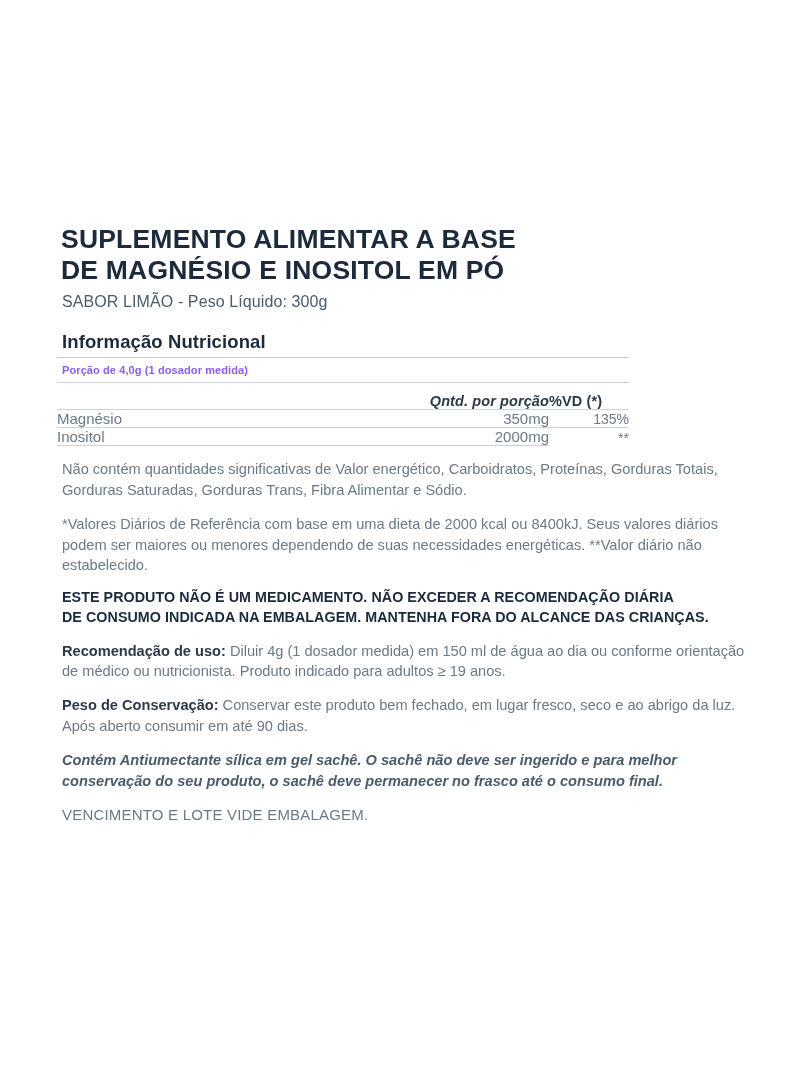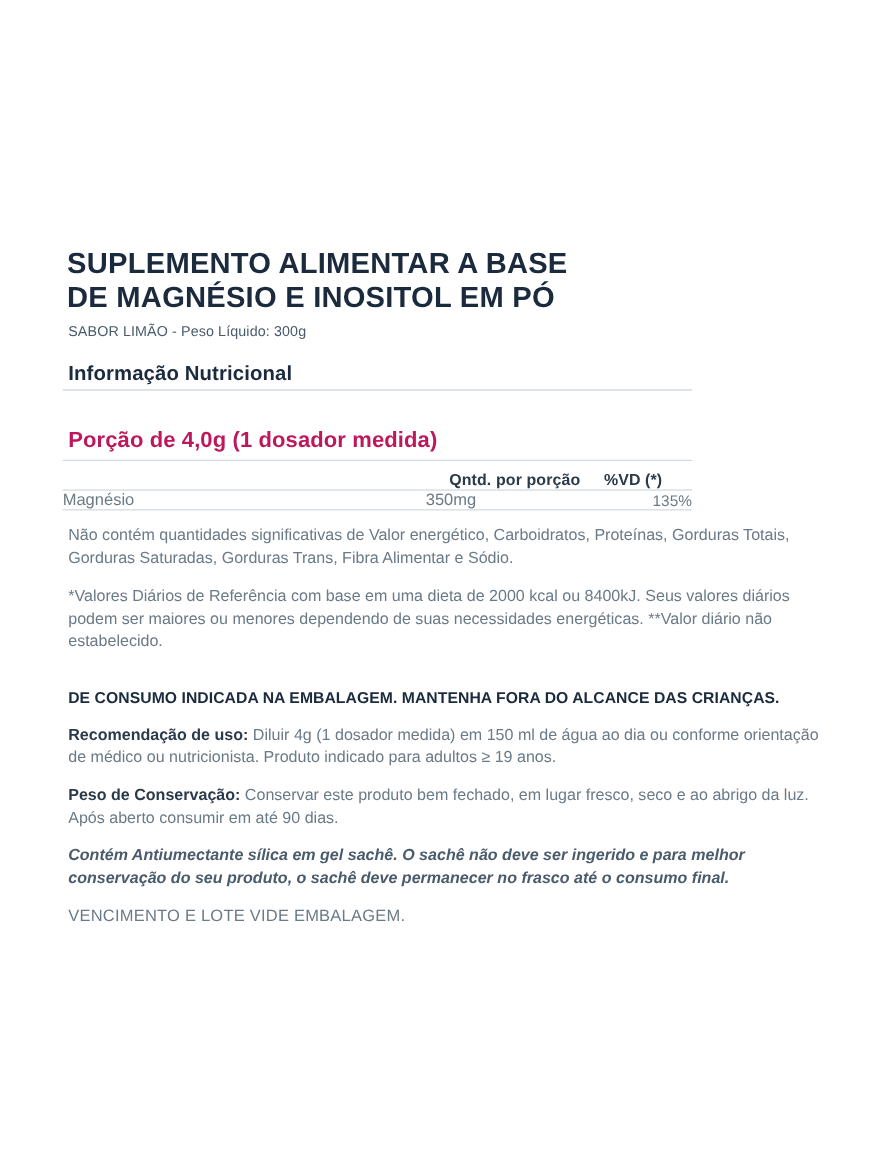--- a/index.html
+++ b/index.html
@@ -35,21 +35,21 @@
   .product-title {
     font-size: 26.5px;
     font-weight: bold;
     line-height: 1.16;
     letter-spacing: 0.2px;
     color: #1b2a3d;
     margin: 0 0 0 4px;
     text-transform: uppercase;
   }
   .product-subtitle {
-    font-size: 13px;
+    font-size: 16px;
     font-weight: normal;
     color: #4a5b6b;
     margin: 8px 0 0 5px;
     letter-spacing: 0.1px;
   }
 
   
   .nutrition-block {
     margin-top: 20px;
   }
@@ -67,26 +67,25 @@
     width: 572px;
     margin: 0;
   }
   .rule-thin {
     height: 1px;
     background: #ccd4da;
     width: 572px;
   }
 
   .portion-row {
-    font-size: 20px;
-    font-weight: bold;
-    color: #be185d;
+    font-size: 11px;
+    font-weight: bold;
+    color: #8b5cf6;
     padding: 6px 0 6px 5px;
     letter-spacing: 0.1px;
-    margin-top: 28px;
   }
 
   table.nutrition-table {
     border-collapse: collapse;
     width: 572px;
     table-layout: fixed;
   }
   table.nutrition-table col.col-name { width: 330px; }
   table.nutrition-table col.col-qty  { width: 162px; }
   table.nutrition-table col.col-vd   { width: 80px; }
@@ -94,43 +93,44 @@
   table.nutrition-table th,
   table.nutrition-table td {
     padding: 0;
     vertical-align: bottom;
   }
 
   .th-name {
     height: 26px;
   }
   .th-qty {
-    text-align: center;
+    text-align: right;
     font-size: 14.5px;
     font-weight: bold;
     color: #2b3a4a;
     padding: 4px 6px 4px 0;
     letter-spacing: 0.1px;
+    font-style: italic;
   }
   .th-vd {
     text-align: left;
     font-size: 14.5px;
     font-weight: bold;
     color: #2b3a4a;
     padding: 12px 2px 0 0;
     letter-spacing: 0.1px;
   }
 
   .td-name {
     font-size: 15px;
     color: #6b7a87;
     padding: 5px 0 5px 5px;
   }
   .td-qty {
-    text-align: left;
+    text-align: right;
     font-size: 15px;
     color: #6b7a87;
     padding: 5px 6px 5px 0;
   }
   .td-vd {
     text-align: right;
     font-size: 14px;
     color: #6b7a87;
     padding: 12px 2px 0 0;
   }
@@ -223,31 +223,36 @@
             <th class="th-qty">Qntd. por porção</th>
             <th class="th-vd vd-underline">%VD (*)</th>
           </tr>
         </thead>
         <tbody>
           <tr class="row-line">
             <td class="td-name">Magnésio</td>
             <td class="td-qty">350mg</td>
             <td class="td-vd vd-underline">135%</td>
           </tr>
+          <tr class="row-line">
+            <td class="td-name">Inositol</td>
+            <td class="td-qty">2000mg</td>
+            <td class="td-vd vd-noline">**</td>
+          </tr>
         </tbody>
       </table>
     </div>
 
     <p class="para">Não contém quantidades significativas de Valor energético, Carboidratos, Proteínas, Gorduras Totais, Gorduras Saturadas, Gorduras Trans, Fibra Alimentar e Sódio.</p>
 
     <p class="para para-wide">*Valores Diários de Referência com base em uma dieta de 2000 kcal ou 8400kJ. Seus valores diários podem ser maiores ou menores dependendo de suas necessidades energéticas. **Valor diário não estabelecido.</p>
 
 
     <div class="warning-block">
-      <br>
+      <span>ESTE PRODUTO NÃO É UM MEDICAMENTO. NÃO EXCEDER A RECOMENDAÇÃO DIÁRIA</span><br>
       <span>DE CONSUMO INDICADA NA EMBALAGEM. MANTENHA FORA DO ALCANCE DAS CRIANÇAS.</span><br>
     </div>
 
     <p class="para"><b>Recomendação de uso:</b><span> Diluir 4g (1 dosador medida) em 150 ml de água ao dia ou conforme orientação de médico ou nutricionista. Produto indicado para adultos ≥ 19 anos.</span></p>
 
     <p class="para"><b>Peso de Conservação:</b><span> Conservar este produto bem fechado, em lugar fresco, seco e ao abrigo da luz. Após aberto consumir em até 90 dias.</span></p>
 
     <p class="para-italic">Contém Antiumectante sílica em gel sachê. O sachê não deve ser ingerido e para melhor conservação do seu produto, o sachê deve permanecer no frasco até o consumo final.</p>
 
     <p class="para-final">VENCIMENTO E LOTE VIDE EMBALAGEM.</p>

